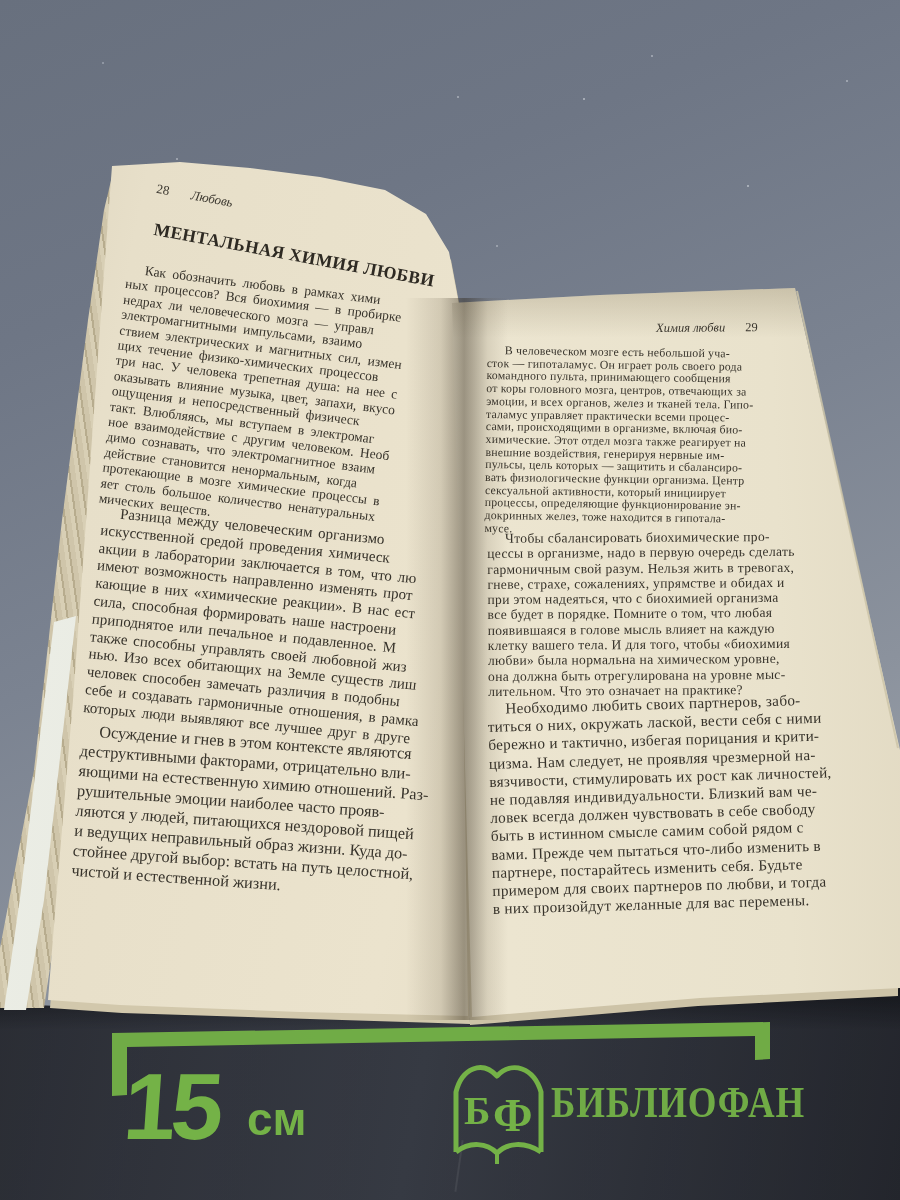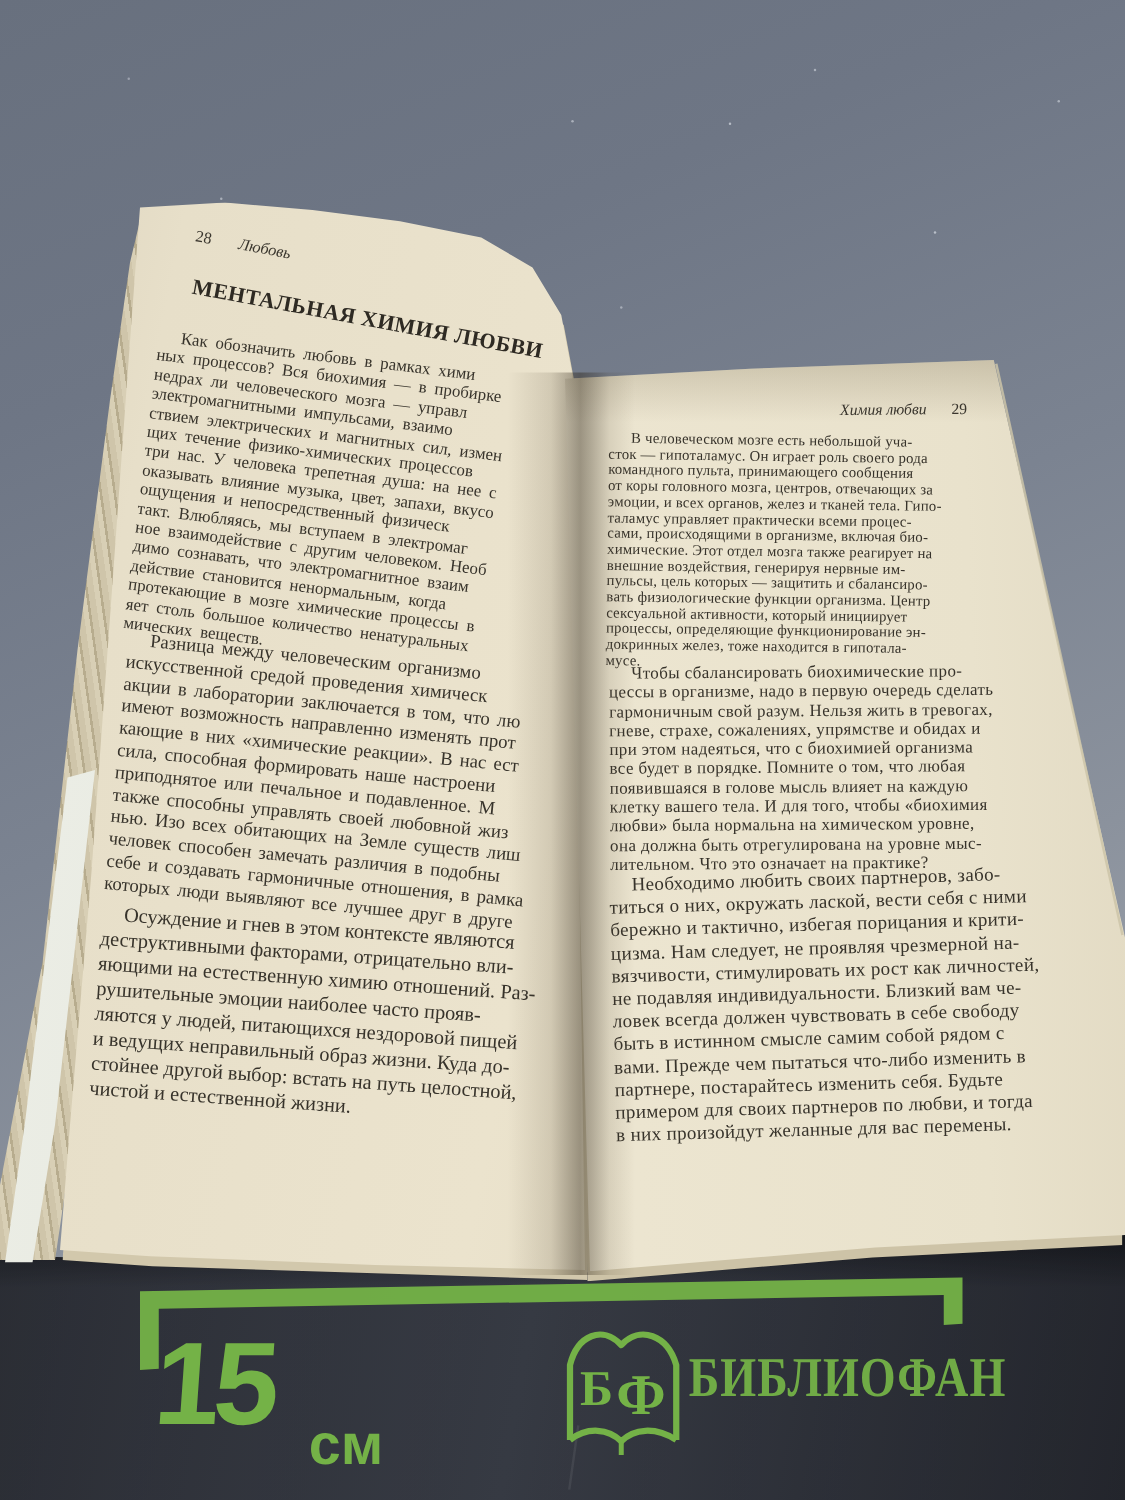--- a/index.html
+++ b/index.html
@@ -47,32 +47,32 @@
   .blk{position:absolute;transform-origin:0 0;}
   .line{white-space:nowrap;}
   .indent{padding-left:18px;}
   .lp-head{left:158px;top:181px;transform:rotate(10.5deg);font-size:13px;color:#3a362e;}
   .lp-head .rh{font-style:italic;margin-left:22px;}
   .lp-title{left:156px;top:219px;transform:rotate(10.5deg);font-weight:bold;font-size:17.5px;
     letter-spacing:.4px;color:#2e2a23;}
   .p1{left:128px;top:261px;transform:rotate(7deg);font-size:13.5px;line-height:15.4px;word-spacing:3px;}
   .p2{left:103px;top:504px;transform:rotate(5.5deg);font-size:15px;line-height:17.8px;word-spacing:2px;}
   .p3{left:82px;top:721px;transform:rotate(4deg);font-size:16.3px;line-height:20px;}
-  .rp-head{left:672px;top:321px;font-size:12.5px;transform:rotate(-.5deg);color:#3a362e;}
+  .rp-head{left:656px;top:321px;font-size:12.5px;transform:rotate(-.5deg);color:#3a362e;}
   .rp-head .rh{font-style:italic;}
   .rp-head .pn{margin-left:20px;}
   .q1{left:487px;top:344px;transform:rotate(.8deg);font-size:11.8px;line-height:12.7px;letter-spacing:.2px;}
   .q2{left:487px;top:531px;transform:rotate(-.4deg);font-size:13.6px;line-height:15.3px;letter-spacing:.3px;}
   .q3{left:487px;top:700px;transform:rotate(-1.6deg);font-size:15.2px;line-height:18.2px;letter-spacing:.3px;}
   
   .wm{position:absolute;inset:0;pointer-events:none;color:var(--accent,#74b247);}
   .wm svg{position:absolute;inset:0;}
   .r15{position:absolute;left:124px;top:1060px;font-family:"Liberation Sans",sans-serif;
     font-weight:bold;font-size:94px;line-height:1;letter-spacing:-5px;transform:skewX(-4deg);}
-  .rcm{position:absolute;left:247px;top:1132px;font-family:"Liberation Sans",sans-serif;
+  .rcm{position:absolute;left:247px;top:1096px;font-family:"Liberation Sans",sans-serif;
     font-weight:bold;font-size:46px;line-height:1;}
   .wm-word{position:absolute;left:551px;top:1080px;font-family:"Liberation Serif",serif;
     font-weight:bold;font-size:45px;line-height:1;transform:scaleX(.82);transform-origin:0 0;
     letter-spacing:1px;opacity:.95;}
 </style>
 </head>
 <body>
 
 <div class="scene">
 

